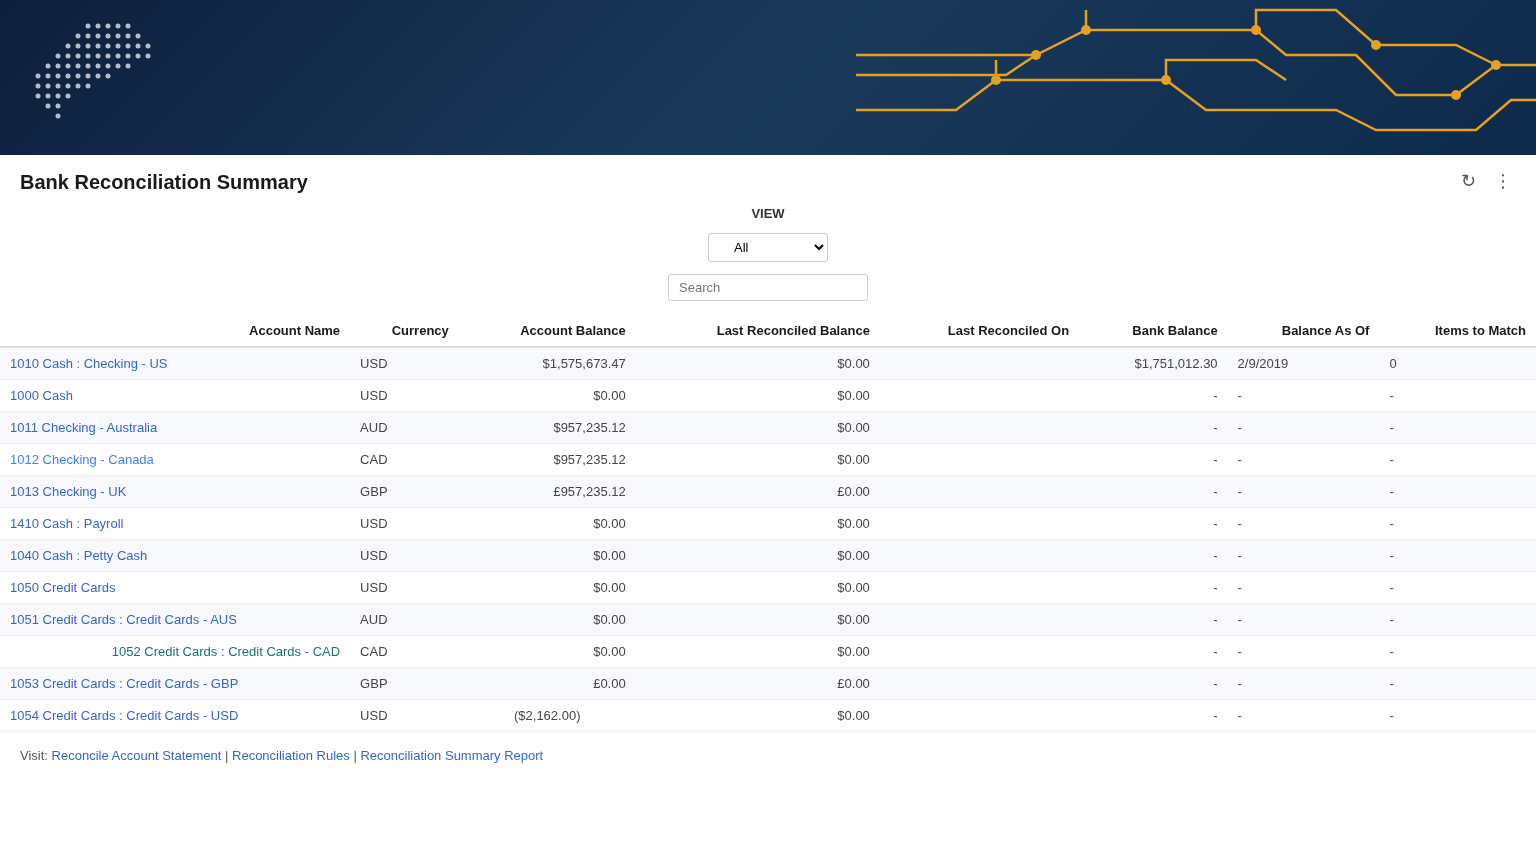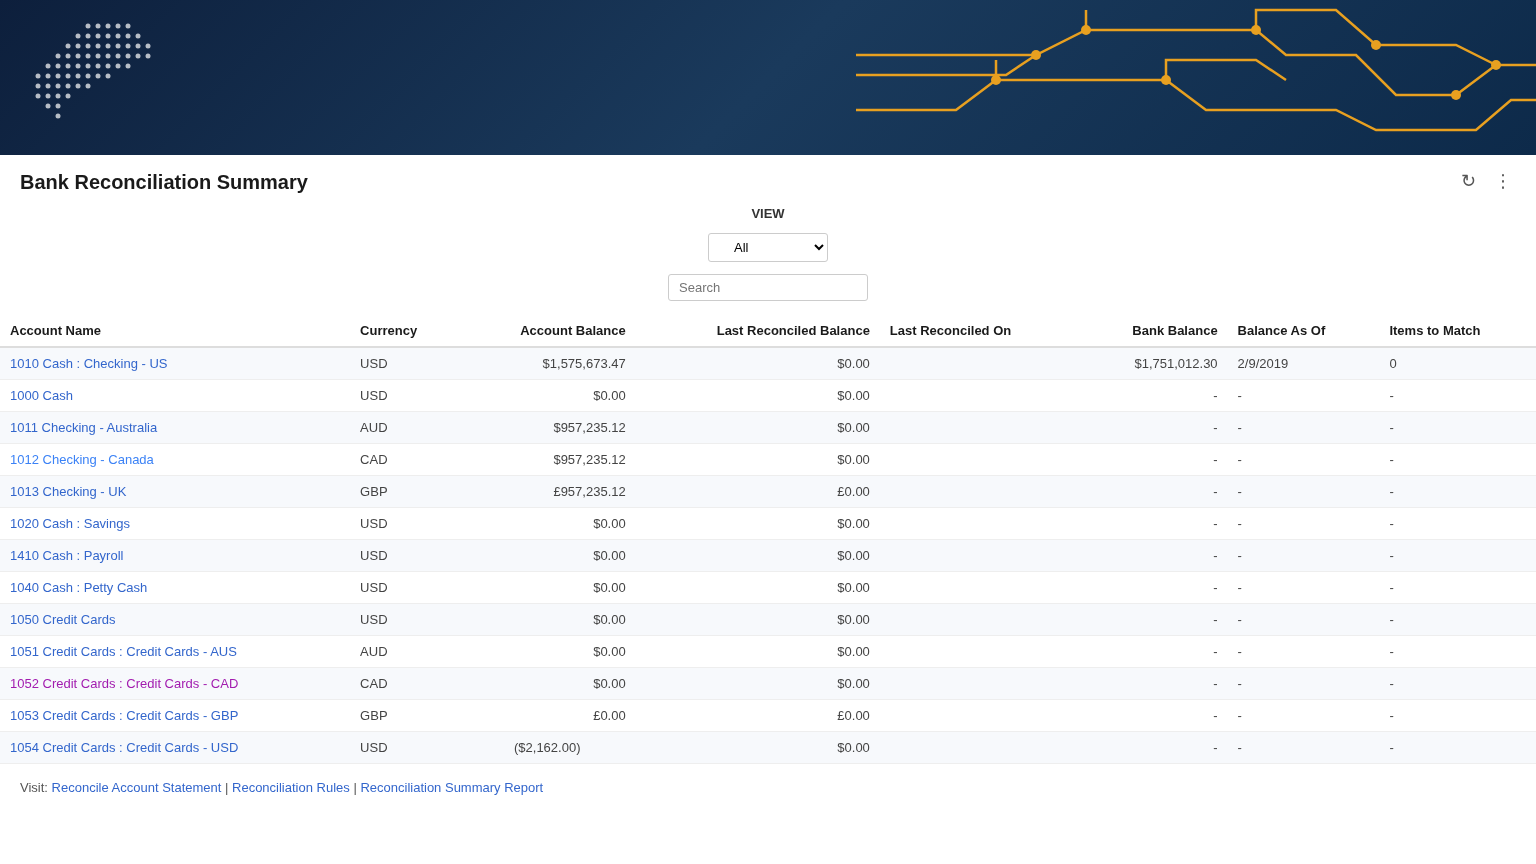--- a/index.html
+++ b/index.html
@@ -79,21 +79,21 @@
       border-collapse: collapse;
       font-size: 13px;
     }
 
     .data-table thead tr {
       border-bottom: 1px solid #ccc;
     }
 
     .data-table thead th {
       padding: 8px 10px;
-      text-align: left;
+      text-align: right;
       font-weight: bold;
       color: #1a1a1a;
       white-space: nowrap;
       border-bottom: 2px solid #ddd;
     }
 
     .data-table thead th.right {
       text-align: right;
     }
 
@@ -320,30 +320,20 @@
           <td class="link" style="color: rgb(51, 102, 204); cursor: pointer;">1013 Checking - UK</td>
           <td>GBP</td>
           <td style="text-align: right;">£957,235.12</td>
           <td style="text-align: right;">£0.00</td>
           <td></td>
           <td style="text-align: right;">-</td>
           <td>-</td>
           <td>-</td>
         </tr>
         <tr>
-          <td class="link" style="color: rgb(51, 102, 204); cursor: pointer;">1020 Cash : Savings</td>
-          <td>USD</td>
-          <td style="text-align: right;">$0.00</td>
-          <td style="text-align: right;">$0.00</td>
-          <td></td>
-          <td style="text-align: right;">-</td>
-          <td>-</td>
-          <td>-</td>
-        </tr>
-        <tr>
           <td class="link" style="color: rgb(51, 102, 204); cursor: pointer;">1410 Cash : Payroll</td>
           <td>USD</td>
           <td style="text-align: right;">$0.00</td>
           <td style="text-align: right;">$0.00</td>
           <td></td>
           <td style="text-align: right;">-</td>
           <td>-</td>
           <td>-</td>
         </tr>
         <tr>
@@ -370,21 +360,21 @@
           <td class="link" style="color: rgb(51, 102, 204); cursor: pointer;">1051 Credit Cards : Credit Cards - AUS</td>
           <td>AUD</td>
           <td style="text-align: right;">$0.00</td>
           <td style="text-align: right;">$0.00</td>
           <td></td>
           <td style="text-align: right;">-</td>
           <td>-</td>
           <td>-</td>
         </tr>
         <tr>
-          <td class="link" style="color: #a21caf; cursor: pointer;">1052 Credit Cards : Credit Cards - CAD</td>
+          <td class="link" style="color: #0f766e; cursor: pointer; text-align: right;">1052 Credit Cards : Credit Cards - CAD</td>
           <td>CAD</td>
           <td style="text-align: right;">$0.00</td>
           <td style="text-align: right;">$0.00</td>
           <td></td>
           <td style="text-align: right;">-</td>
           <td>-</td>
           <td>-</td>
         </tr>
         <tr>
           <td class="link" style="color: rgb(51, 102, 204); cursor: pointer;">1053 Credit Cards : Credit Cards - GBP</td>

